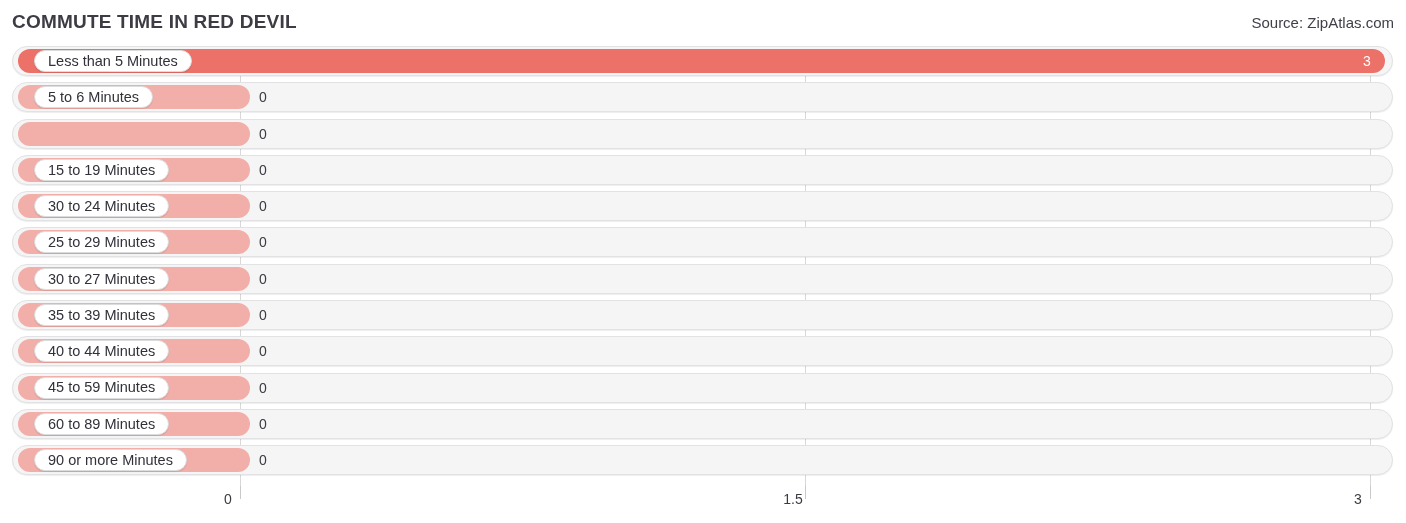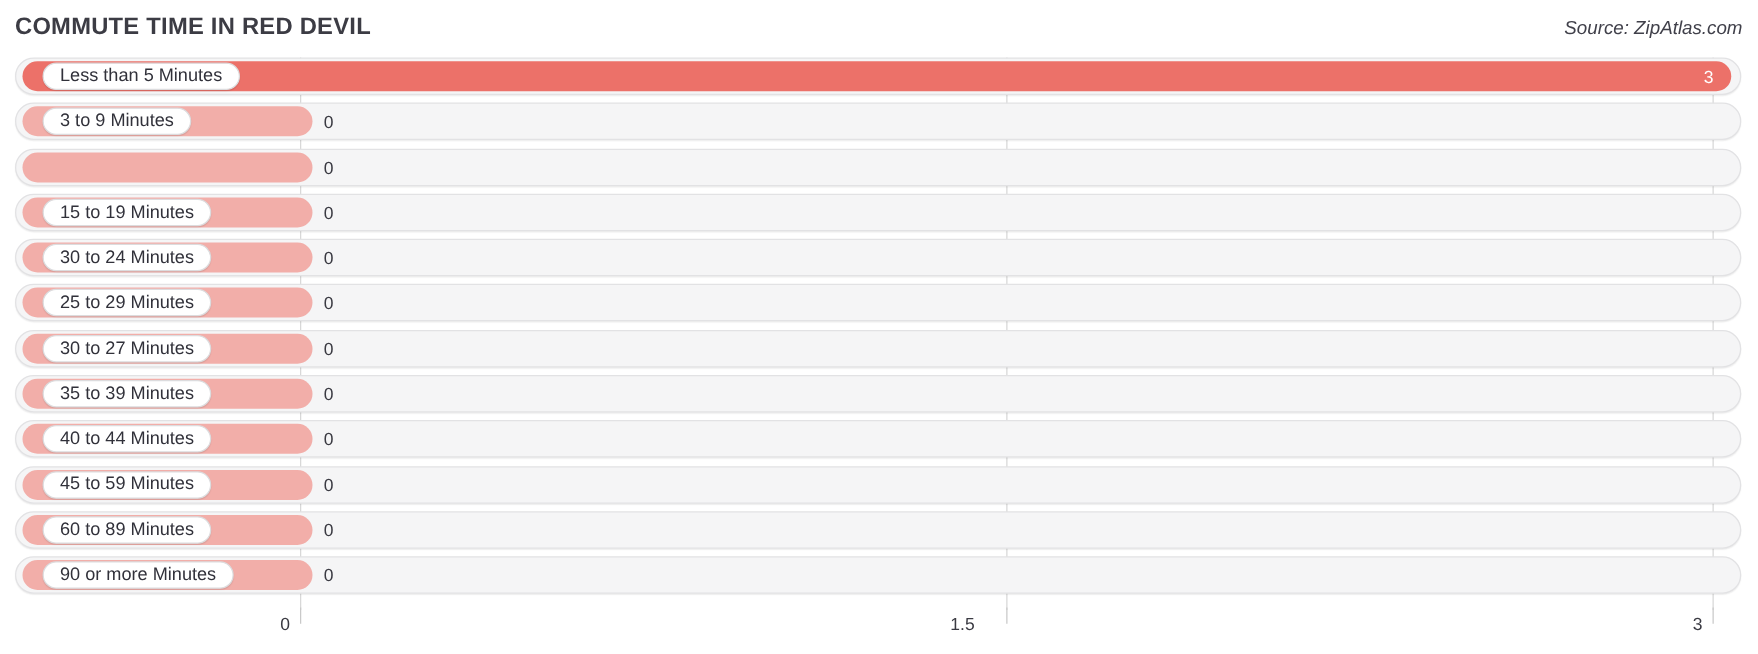--- a/index.html
+++ b/index.html
@@ -32,21 +32,20 @@
     letter-spacing: 0.2px;
     color: #3c3c44;
     font-weight: 700;
     white-space: nowrap;
   }
   .chart-source {
     position: absolute;
     right: 12px;
     top: 14px;
     font-size: 15px;
-    font-style: italic;
     color: #40404a;
     white-space: nowrap;
   }
 
   
   .plot {
     position: absolute;
     left: 0;
     top: 46px;
     width: 1406px;
@@ -196,21 +195,21 @@
         <div class="bar filled" style="width: 1367px;"></div>
         <div class="label-capsule">
           <span>Less than 5 Minutes</span>
         </div>
         <div class="value-in" style="left: 1363px;">3</div>
       </div>
       <div class="row">
         <div class="track"></div>
         <div class="bar zero" style="width: 232px;"></div>
         <div class="label-capsule">
-          <span>3 to 9 Minutes</span>
+          <span>5 to 6 Minutes</span>
         </div>
         <div class="value-out" style="left: 259px;">0</div>
       </div>
       <div class="row">
         <div class="track"></div>
         <div class="bar zero" style="width: 232px;"></div>
         <div class="value-out" style="left: 259px;">0</div>
       </div>
       <div class="row">
         <div class="track"></div>
@@ -284,16 +283,16 @@
         </div>
         <div class="value-out" style="left: 259px;">0</div>
       </div>
     </div>
 </div>
 
 <div class="axis">
     <div class="tick-line" style="left: 240px;"></div>
     <div class="tick-label" style="left: 228px;">0</div>
     <div class="tick-line" style="left: 805px;"></div>
-    <div class="tick-label" style="left: 770px;">1.5</div>
+    <div class="tick-label" style="left: 793px;">1.5</div>
     <div class="tick-line" style="left: 1370px;"></div>
     <div class="tick-label" style="left: 1358px;">3</div>
   </div>
 
 </body></html>

